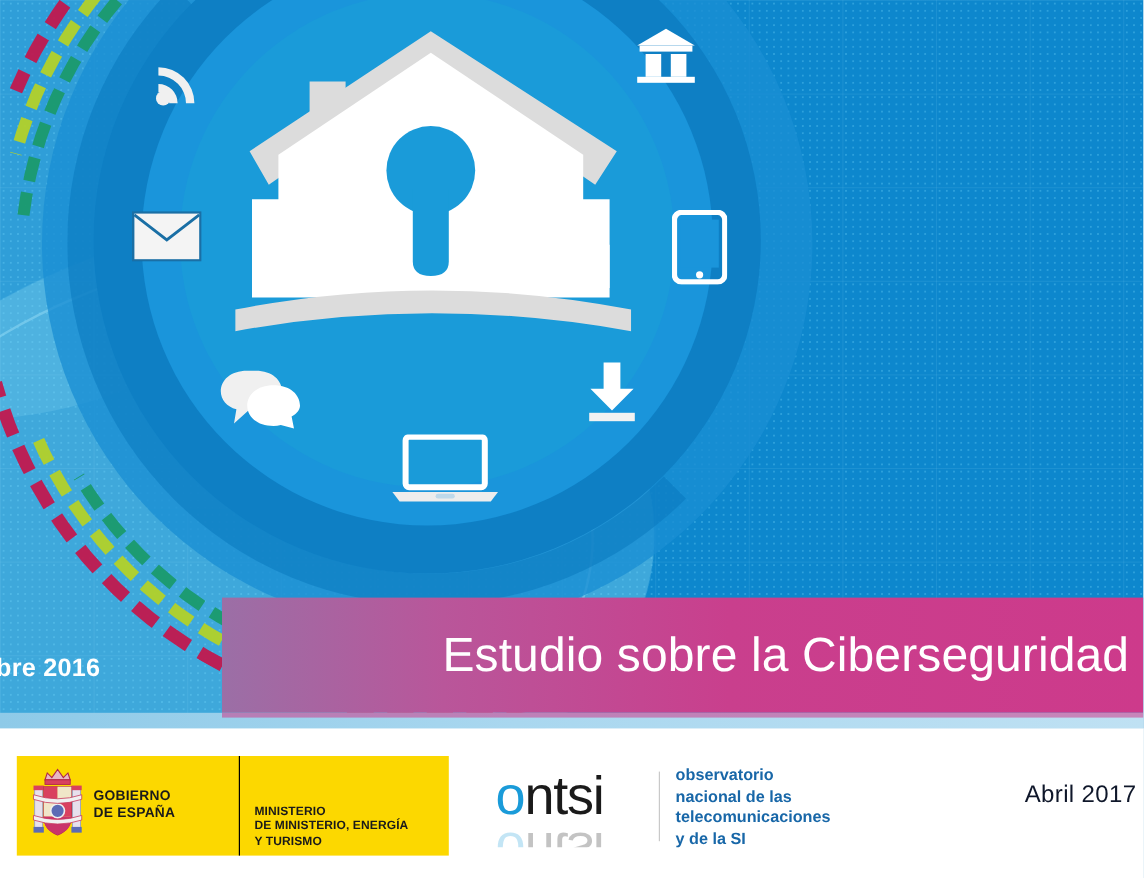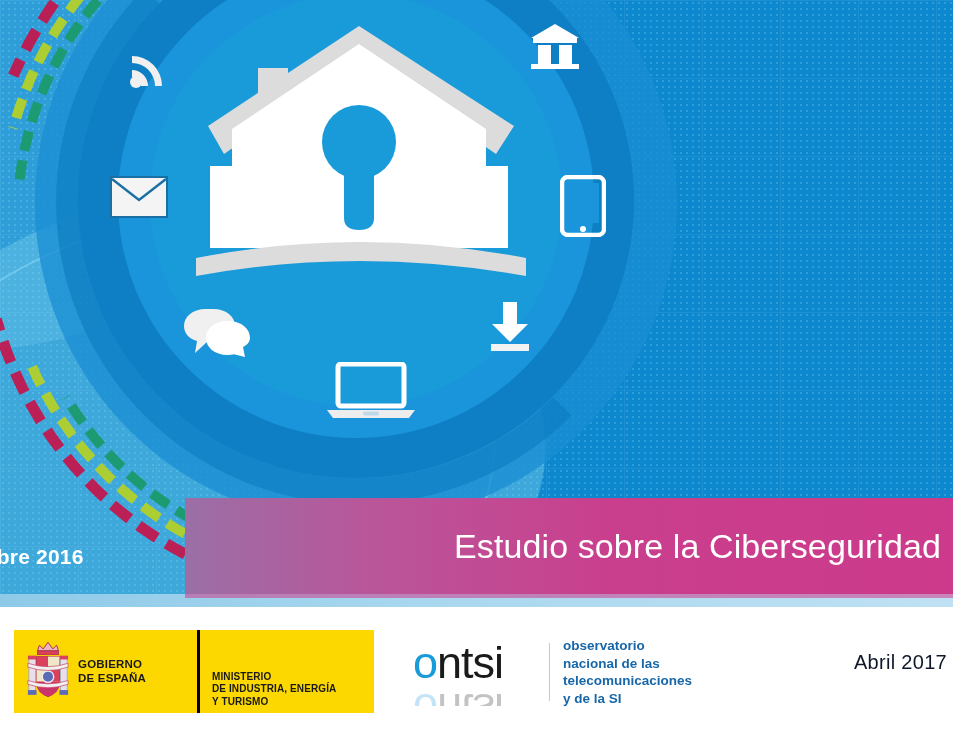--- a/index.html
+++ b/index.html
@@ -75,39 +75,39 @@
 
   
   .sat{ position:absolute; }
   .sat svg{ display:block; }
 
   
   .title-banner{ position:absolute; left:185px; top:498px; width:768px; height:96px;
     background:linear-gradient(90deg,#9b6fa6 0%, #b9569a 24%, #c93f8d 55%, #cd3a8b 100%);
     display:flex; flex-direction:column; justify-content:center; align-items:flex-end;
     padding:0 12px 0 0; }
-  .title-line{ color:#ffffff; font-size:34px; line-height:38px; font-weight:400;
+  .title-line{ color:#ffffff; font-size:40px; line-height:38px; font-weight:400;
     letter-spacing:.1px; white-space:nowrap; text-align:right; }
 
   .cover-date{ position:absolute; left:-34px; top:545px; width:200px;
     color:#ffffff; font-size:21px; font-weight:bold; letter-spacing:.2px; }
 
   
   .band-bottom{ position:absolute; left:0; top:594px; width:953px; height:13px;
     background:linear-gradient(90deg,#8ecae8 0%, #a9d7ef 45%, #bfe1f3 100%); }
   .band-bottom .pinkpart{ position:absolute; left:185px; top:0; width:768px; height:4px;
     background:#cd3a8b; opacity:.55; }
 
   
   .footer{ position:absolute; left:0; top:607px; width:953px; height:125px; background:#ffffff; }
 
   .gob-logo{ position:absolute; left:14px; top:23px; width:360px; height:83px;
     background:#fcd800; display:flex; align-items:stretch; }
   .gob-left{ width:186px; display:flex; align-items:center; gap:8px; padding-left:12px;
-    border-right:3px solid #000000; }
+    border-right:1px solid #000000; }
   .gob-right{ flex:1; display:flex; align-items:center; padding-left:12px;margin-top:36px; }
   .gob-text{ font-size:11.5px; line-height:13.5px; color:#1a1a1a; font-weight:bold;
     letter-spacing:.2px; }
   .min-text{ font-size:10px; line-height:12.5px; color:#1a1a1a; font-weight:bold;
     letter-spacing:.1px; }
 
   .ontsi{ position:absolute; left:394px; top:30px; display:flex; align-items:center;margin-left:19px; }
   .ontsi-word{ position:relative; width:132px; height:68px; }
   .ontsi-sep{ width:1px; height:58px; background:#c9c9c9; margin:0 13px 0 4px; }
   .ontsi-desc{ color:#1867a8; font-size:13.5px; line-height:17.5px; font-weight:700; }
@@ -256,21 +256,21 @@
           </svg>
         </span>
         <span class="gob-text">
           <span>GOBIERNO</span><br>
           <span>DE ESPAÑA</span>
         </span>
       </div>
       <div class="gob-right">
         <span class="min-text">
           <span>MINISTERIO</span><br>
-          <span>DE INDUSTRIA, ENERGÍA</span><br>
+          <span>DE MINISTERIO, ENERGÍA</span><br>
           <span>Y TURISMO</span>
         </span>
       </div>
     </div>
 
     <div class="ontsi">
       <div class="ontsi-word">
         <svg viewBox="0 0 132 68" width="132" height="68">
           <text x="0" y="40" font-family="Liberation Sans, sans-serif" font-size="45" font-weight="400" fill="#1a1a1a" letter-spacing="-1">
             <tspan fill="#1a9bd9">o</tspan><tspan fill="#1a1a1a">ntsi</tspan>

